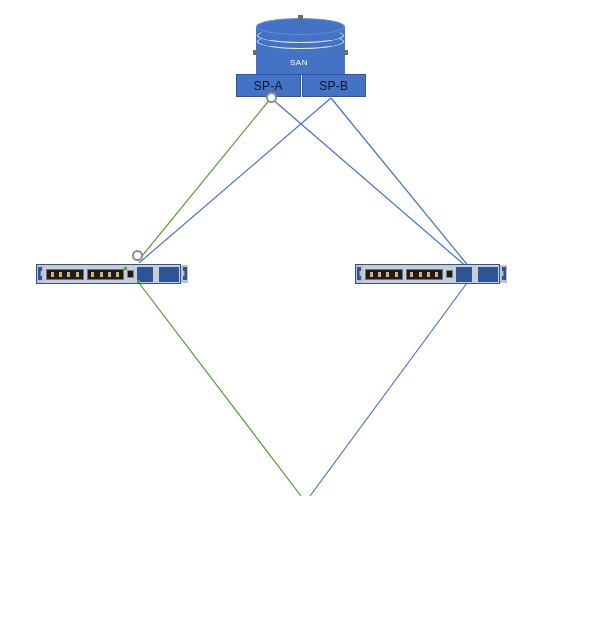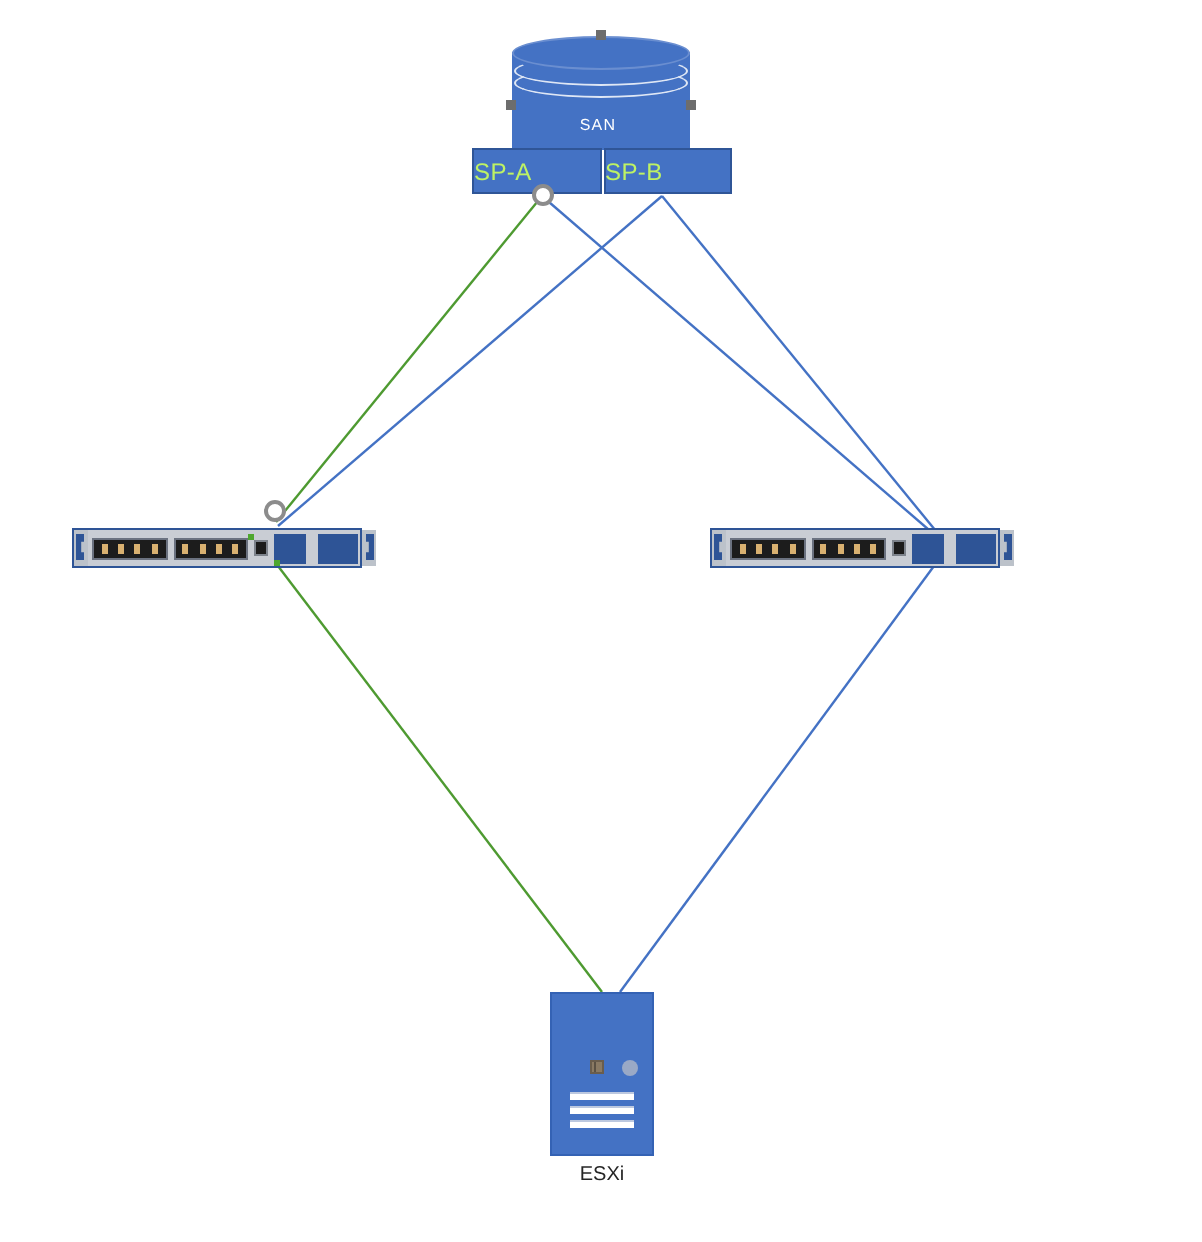--- a/index.html
+++ b/index.html
@@ -100,24 +100,25 @@
     top: 74px;
     width: 130px;
     height: 23px;
     display: flex;
   }
   .sp-box {
     flex: 1 1 auto;
     background: #4472c4;
     border: 1px solid #2f5597;
     box-sizing: border-box;
-    color: #bef264;
+    color: #0f172a;
     font-size: 12px;
     display: flex;
     align-items: center;
+    justify-content: center;
     letter-spacing: 0.2px;
   }
   .sp-box.left { margin-right: 1px; }
 
   
   .round-handle {
     position: absolute;
     width: 11px;
     height: 11px;
     border-radius: 50%;
@@ -394,23 +395,14 @@
       <span class="bar gap"></span>
       <span class="bar"></span>
         <span class="bar"></span>
         <span class="bar"></span>
         <span class="bar"></span>
         <span class="bar"></span>
     </div>
     <div class="sw-tailcap"></div>
   </div>
 
-  <div class="esxi-group">
-    <div class="esxi-body"></div>
-    <div class="esxi-chip"></div>
-    <div class="esxi-led"></div>
-    <div class="esxi-slot" style="top:50px;"></div>
-    <div class="esxi-slot" style="top:57px;"></div>
-    <div class="esxi-slot" style="top:64px;"></div>
-    <div class="esxi-label">ESXi</div>
-  </div>
 
 </div>
 
 </body></html>

